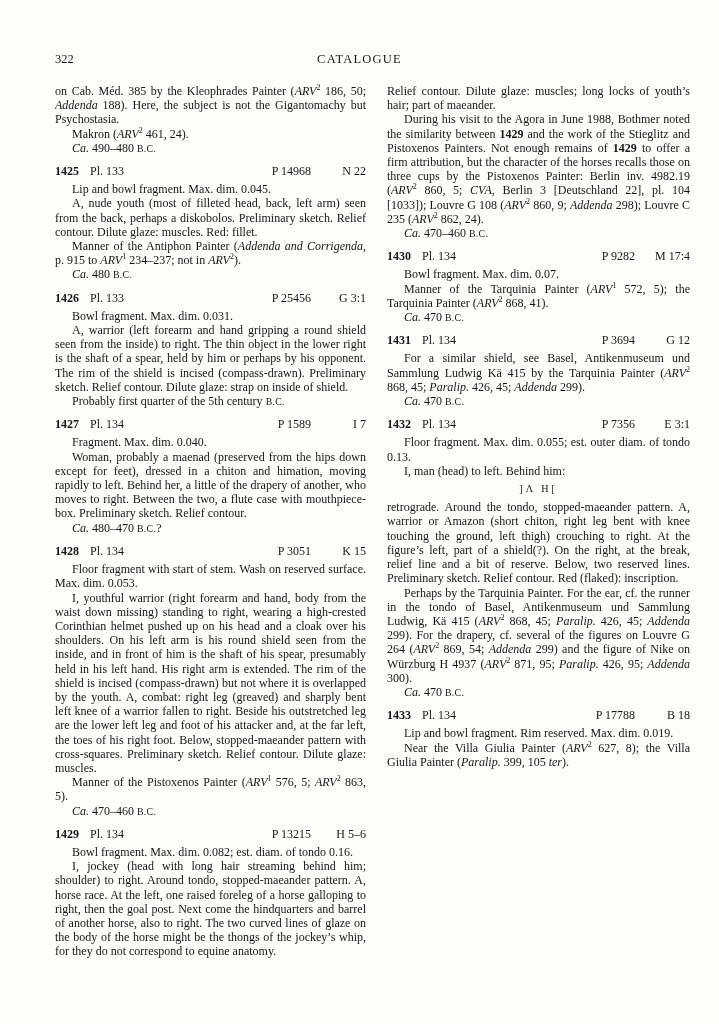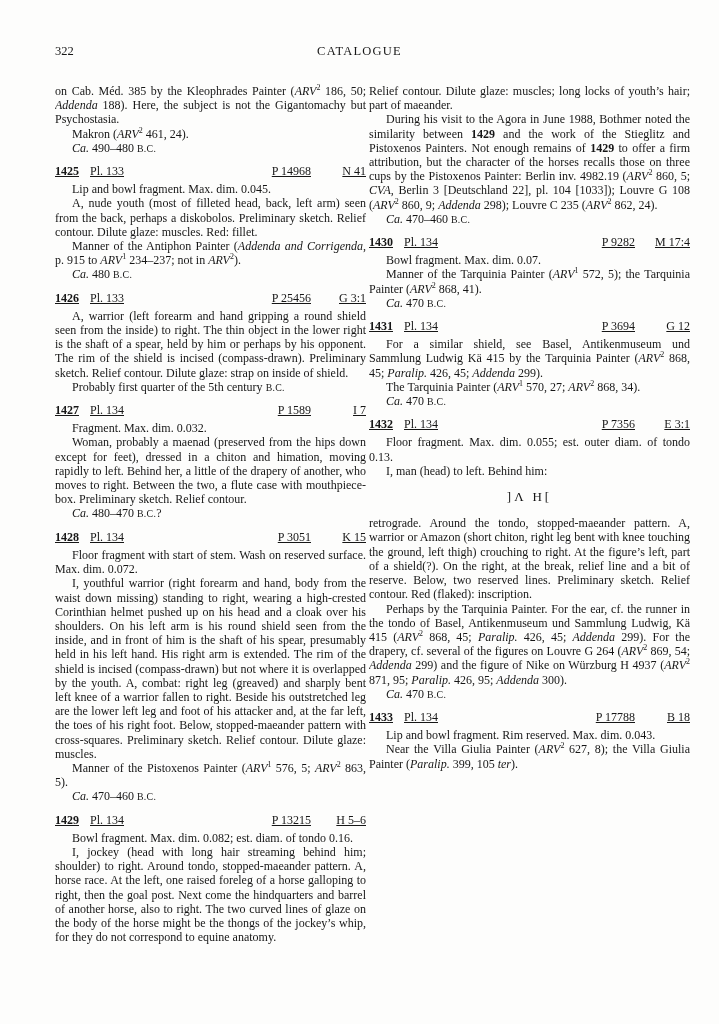--- a/index.html
+++ b/index.html
@@ -8,50 +8,49 @@
     width:719px;height:1024px;
     background:#fdfdfc;
     color:#161616;
     font-family:"Liberation Serif","DejaVu Serif",serif;
     font-size:12px;line-height:14.2px;
     overflow:hidden;
     margin:0 auto;
     box-sizing:border-box;
   }
   .running-header{
-    position:absolute;top:44px;left:55px;right:29px;height:16px;
+    position:absolute;top:52px;left:55px;right:29px;height:16px;
   }
   .page-num{position:absolute;left:0;top:0;font-size:12.5px;}
   .running-head{
     position:absolute;left:0;right:26px;top:0;text-align:center;
     font-size:12.5px;letter-spacing:1.2px;
   }
   .columns{
     position:absolute;top:84px;left:55px;right:29px;bottom:30px;
-    display:flex;gap:3px;
+    display:flex;gap:21px;
   }
   .col{overflow:hidden;}
   .col-left{width:311px;flex:0 0 311px;}
   .col-right{flex:1;}
   p.para{
     margin:0;text-align:justify;
   }
   p.para.indent{text-indent:17px;}
   .entry-head{
     display:flex;align-items:center;
     margin:8px 0 4px 0;
-    text-decoration:underline;
   }
   .e-num{font-weight:bold;margin-right:11px;}
   .e-plate{}
   .e-inv{margin-left:auto;}
   .e-grid{min-width:55px;text-align:right;}
   .inscription{
-    text-align:center;letter-spacing:3px;font-size:13px;
-    margin:12px;line-height:14.2px;
+    text-align:center;letter-spacing:3px;font-size:10px;
+    margin:4px;line-height:14.2px;
   }
   .i{font-style:italic;}
   .b{font-weight:bold;}
   sup.s{font-size:8px;line-height:0;vertical-align:super;letter-spacing:0;}
   .sc{font-size:9.8px;letter-spacing:0.3px;}
 </style>
 </head>
 <body>
 
 <div class="page">
@@ -61,50 +60,51 @@
   </header>
   <div class="columns">
     <div class="col col-left">
         <p class="para">on Cab. Méd. 385 by the Kleophrades Painter (<span class="i">ARV</span><sup class="s">2</sup> 186, 50; <span class="i">Addenda</span> 188).  Here, the subject is not the Gigantomachy but Psychostasia.</p>
         <p class="para indent">Makron (<span class="i">ARV</span><sup class="s">2</sup> 461, 24).</p>
         <p class="para indent"><span class="i">Ca.</span> 490–480 <span class="sc">B.C.</span></p>
         <div class="entry-head">
           <span class="e-num">1425</span>
           <span class="e-plate">Pl. 133</span>
           <span class="e-inv">P 14968</span>
-          <span class="e-grid">N 41</span>
+          <span class="e-grid">N 22</span>
         </div>
         <p class="para indent">Lip and bowl fragment.  Max. dim. 0.045.</p>
         <p class="para indent">A, nude youth (most of filleted head, back, left arm) seen from the back, perhaps a diskobolos.  Preliminary sketch. Relief contour.  Dilute glaze: muscles.  Red: fillet.</p>
         <p class="para indent">Manner of the Antiphon Painter (<span class="i">Addenda and Corrigenda</span>, p. 915 to <span class="i">ARV</span><sup class="s">1</sup> 234–237; not in <span class="i">ARV</span><sup class="s">2</sup>).</p>
         <p class="para indent"><span class="i">Ca.</span> 480 <span class="sc">B.C.</span></p>
         <div class="entry-head">
           <span class="e-num">1426</span>
           <span class="e-plate">Pl. 133</span>
           <span class="e-inv">P 25456</span>
           <span class="e-grid">G 3:1</span>
         </div>
+        <p class="para indent">Bowl fragment.  Max. dim. 0.031.</p>
         <p class="para indent">A, warrior (left forearm and hand gripping a round shield seen from the inside) to right.  The thin object in the lower right is the shaft of a spear, held by him or perhaps by his opponent. The rim of the shield is incised (compass-drawn).  Preliminary sketch.  Relief contour.  Dilute glaze: strap on inside of shield.</p>
         <p class="para indent">Probably first quarter of the 5th century <span class="sc">B.C.</span></p>
         <div class="entry-head">
           <span class="e-num">1427</span>
           <span class="e-plate">Pl. 134</span>
           <span class="e-inv">P 1589</span>
           <span class="e-grid">I 7</span>
         </div>
-        <p class="para indent">Fragment.  Max. dim. 0.032.</p>
+        <p class="para indent">Fragment.  Max. dim. 0.040.</p>
         <p class="para indent">Woman, probably a maenad (preserved from the hips down except for feet), dressed in a chiton and himation, moving rapidly to left.  Behind her, a little of the drapery of another, who moves to right.  Between the two, a flute case with mouthpiece-box.  Preliminary sketch.  Relief contour.</p>
         <p class="para indent"><span class="i">Ca.</span> 480–470 <span class="sc">B.C.</span>?</p>
         <div class="entry-head">
           <span class="e-num">1428</span>
           <span class="e-plate">Pl. 134</span>
           <span class="e-inv">P 3051</span>
           <span class="e-grid">K 15</span>
         </div>
-        <p class="para indent">Floor fragment with start of stem.  Wash on reserved surface. Max. dim. 0.072.</p>
+        <p class="para indent">Floor fragment with start of stem.  Wash on reserved surface. Max. dim. 0.053.</p>
         <p class="para indent">I, youthful warrior (right forearm and hand, body from the waist down missing) standing to right, wearing a high-crested Corinthian helmet pushed up on his head and a cloak over his shoulders.  On his left arm is his round shield seen from the inside, and in front of him is the shaft of his spear, presumably held in his left hand.  His right arm is extended.  The rim of the shield is incised (compass-drawn) but not where it is overlapped by the youth.  A, combat:  right leg (greaved) and sharply bent left knee of a warrior fallen to right.  Beside his outstretched leg are the lower left leg and foot of his attacker and, at the far left, the toes of his right foot.  Below, stopped-maeander pattern with cross-squares.  Preliminary sketch.  Relief contour.  Dilute glaze:  muscles.</p>
         <p class="para indent">Manner of the Pistoxenos Painter (<span class="i">ARV</span><sup class="s">1</sup> 576, 5;  <span class="i">ARV</span><sup class="s">2</sup> 863, 5).</p>
         <p class="para indent"><span class="i">Ca.</span> 470–460 <span class="sc">B.C.</span></p>
         <div class="entry-head">
           <span class="e-num">1429</span>
           <span class="e-plate">Pl. 134</span>
           <span class="e-inv">P 13215</span>
           <span class="e-grid">H 5–6</span>
         </div>
         <p class="para indent">Bowl fragment.  Max. dim. 0.082; est. diam. of tondo 0.16.</p>
@@ -123,37 +123,36 @@
         <p class="para indent">Bowl fragment.  Max. dim. 0.07.</p>
         <p class="para indent">Manner of the Tarquinia Painter (<span class="i">ARV</span><sup class="s">1</sup> 572, 5); the Tarquinia Painter (<span class="i">ARV</span><sup class="s">2</sup> 868, 41).</p>
         <p class="para indent"><span class="i">Ca.</span> 470 <span class="sc">B.C.</span></p>
         <div class="entry-head">
           <span class="e-num">1431</span>
           <span class="e-plate">Pl. 134</span>
           <span class="e-inv">P 3694</span>
           <span class="e-grid">G 12</span>
         </div>
         <p class="para indent">For a similar shield, see Basel, Antikenmuseum und Sammlung Ludwig Kä 415 by the Tarquinia Painter (<span class="i">ARV</span><sup class="s">2</sup> 868, 45; <span class="i">Paralip.</span> 426, 45; <span class="i">Addenda</span> 299).</p>
-        <p class="para indent">The Tarquinia Painter (<span class="i">ARV</span><sup class="s">1</sup> 570, 27; <span class="i">ARV</span><sup class="s">2</sup> 868, 34).</p>
         <p class="para indent"><span class="i">Ca.</span> 470 <span class="sc">B.C.</span></p>
         <div class="entry-head">
           <span class="e-num">1432</span>
           <span class="e-plate">Pl. 134</span>
           <span class="e-inv">P 7356</span>
           <span class="e-grid">E 3:1</span>
         </div>
         <p class="para indent">Floor fragment.  Max. dim. 0.055; est. outer diam. of tondo 0.13.</p>
         <p class="para indent">I, man (head) to left.  Behind him:</p>
         <p class="inscription">]Λ Η[</p>
         <p class="para">retrograde.   Around the tondo, stopped-maeander pattern. A, warrior or Amazon (short chiton, right leg bent with knee touching the ground, left thigh) crouching to right.  At the figure’s left, part of a shield(?).  On the right, at the break, relief line and a bit of reserve.  Below, two reserved lines.  Preliminary sketch.  Relief contour.  Red (flaked):  inscription.</p>
         <p class="para indent">Perhaps by the Tarquinia Painter.   For the ear, cf. the runner in the tondo of Basel, Antikenmuseum und Sammlung Ludwig, Kä 415 (<span class="i">ARV</span><sup class="s">2</sup> 868, 45; <span class="i">Paralip.</span> 426, 45; <span class="i">Addenda</span> 299). For the drapery, cf. several of the figures on Louvre G 264 (<span class="i">ARV</span><sup class="s">2</sup> 869, 54;  <span class="i">Addenda</span> 299) and the figure of Nike on Würzburg H 4937 (<span class="i">ARV</span><sup class="s">2</sup> 871, 95; <span class="i">Paralip.</span> 426, 95; <span class="i">Addenda</span> 300).</p>
         <p class="para indent"><span class="i">Ca.</span> 470 <span class="sc">B.C.</span></p>
         <div class="entry-head">
           <span class="e-num">1433</span>
           <span class="e-plate">Pl. 134</span>
           <span class="e-inv">P 17788</span>
           <span class="e-grid">B 18</span>
         </div>
-        <p class="para indent">Lip and bowl fragment.  Rim reserved.  Max. dim. 0.043.</p>
+        <p class="para indent">Lip and bowl fragment.  Rim reserved.  Max. dim. 0.019.</p>
         <p class="para indent">Near the Villa Giulia Painter (<span class="i">ARV</span><sup class="s">2</sup> 627, 8); the Villa Giulia Painter (<span class="i">Paralip.</span> 399, 105 <span class="i">ter</span>).</p>
       </div>
   </div>
 </div>
 
 </body></html>

